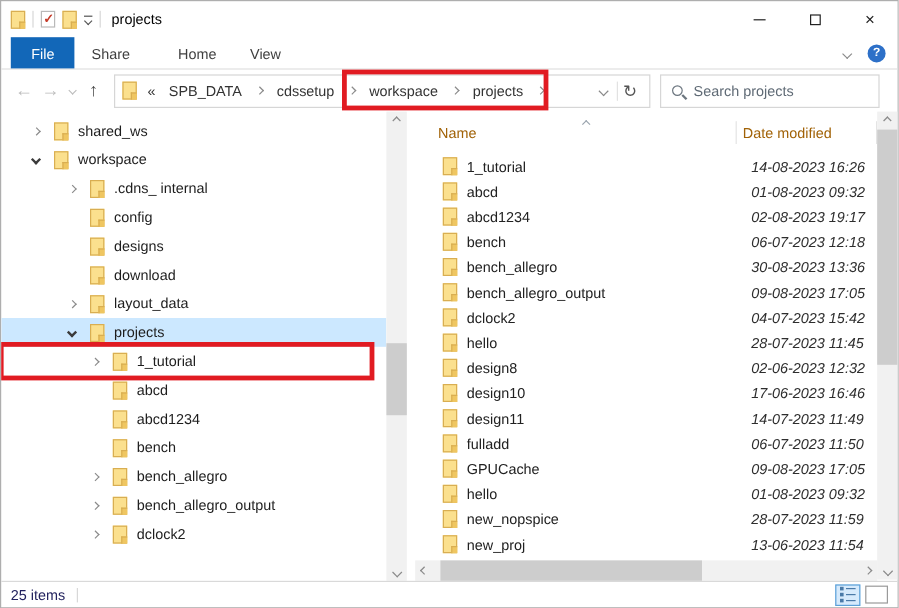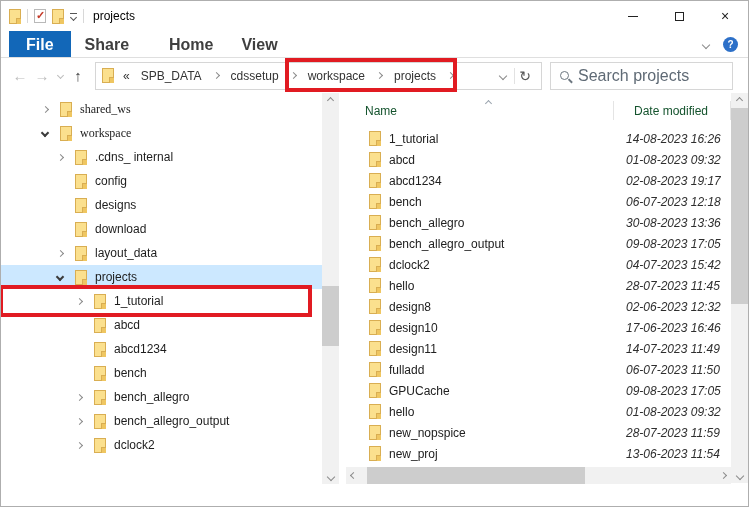--- a/index.html
+++ b/index.html
@@ -31,67 +31,67 @@
   .chev.down  { transform:rotate(45deg); border-color:#3b3b3b; border-width:0 2px 2px 0; width:6px; height:6px; }
   .chev.up    { transform:rotate(-135deg); }
   .chev.thin  { border-width:0 1px 1px 0; }
 
   .qat-drop { display:flex; flex-direction:column; align-items:center; gap:1px; }
   .qat-drop .bar { width:7px; height:1px; background:#555; }
   .qat-drop .chev { border-color:#555; }
 
   
   .ribbon { height:27px; display:flex; align-items:stretch; border-bottom:1px solid #dfdfdf; position:relative; }
-  .tab { font-size:16px; color:#3f3f3f; padding:6px 14px 5px; display:flex; align-items:center;font-weight:bold; }
+  .tab { font-size:12px; color:#3f3f3f; padding:6px 14px 5px; display:flex; align-items:center; }
   .tab.file { background:#1267b8; color:#fff; margin-left:8px; padding:6px 17px 5px; }
   .tab.home { margin-left:12px; }
   .ribbon-right { position:absolute; right:10px; top:0; height:27px; display:flex; align-items:center; gap:14px; }
   .help-circle { width:15px; height:15px; border-radius:50%; background:#2d70c8; color:#fff; font-size:10px; font-weight:bold; display:flex; align-items:center; justify-content:center; }
 
   
   .addrrow { height:35px; display:flex; align-items:center; padding:0 8px; }
   .navic { font-size:15px; width:22px; text-align:center; }
   .navic.disabled { color:#bcbcbc; }
   .navic.enabled { color:#444; font-weight:bold; }
   .nav-dd { width:14px; display:flex; justify-content:center; }
   .addrbox { margin-left:6px; width:447px; height:28px; border:1px solid #d6d6d6; display:flex; align-items:center; padding:0 6px; gap:7px; font-size:12px; color:#333; }
   .crumb { padding:0 2px; white-space:nowrap; }
   .crumb-sep { margin:0 3px; }
   .addr-right { margin-left:auto; display:flex; align-items:center; gap:8px; }
   .refresh { font-size:14px; color:#555; padding:0 4px; border-left:1px solid #e2e2e2; }
   .searchbox { margin-left:8px; width:183px; height:28px; border:1px solid #d6d6d6; display:flex; align-items:center; padding:0 9px; gap:9px; }
-  .searchbox input { border:none; outline:none; width:130px; font-size:16px; color:#4c1d95; font-family:"Liberation Sans",sans-serif; }
+  .searchbox input { border:none; outline:none; width:130px; font-size:12px; color:#4c1d95; font-family:"Liberation Sans",sans-serif; }
   .searchbox input::placeholder { color:#5f6a75; opacity:1; }
   .mag { position:relative; width:9px; height:9px; border:1.5px solid #6d7780; border-radius:50%; display:inline-block; }
   .mag::after { content:""; position:absolute; width:5px; height:1.5px; background:#6d7780; transform:rotate(45deg); right:-5px; bottom:-2px; }
 
   
   .content { position:absolute; top:92px; left:0; right:0; bottom:22px; }
 
   
   .tree { position:absolute; left:0; top:0; width:321px; bottom:0; padding-top:4px; overflow:hidden; }
   .titem { height:24px; display:flex; align-items:center; font-size:12px; color:#1d1d1d; gap:8px; }
   .titem .chevslot { width:14px; display:flex; justify-content:center; flex:0 0 auto; }
-  .titem.lvl1 { padding-left:37px;font-family:Liberation Serif, serif; }
+  .titem.lvl1 { padding-left:22px; }
   .titem.lvl2 { padding-left:52px; }
   .titem.lvl3 { padding-left:71px; }
   .titem.selected { background:#cce8ff; }
 
   .scroll-v { position:absolute; width:17px; background:#f1f1f1; display:flex; flex-direction:column; align-items:center; }
   .scroll-v .arrow { height:15px; display:flex; align-items:center; justify-content:center; width:100%; flex:0 0 auto; }
   .scroll-v .track { flex:1; width:100%; position:relative; }
   .scroll-thumb { position:absolute; left:0; width:100%; background:#cdcdcd; }
   .tree-scroll { left:321px; top:0; bottom:0; }
   .list-scroll { right:0; top:0; height:390px; }
 
   
   .listpane { position:absolute; left:345px; right:17px; top:0; bottom:17px; overflow:hidden; }
-  .listhead { height:35px; position:relative; display:flex; align-items:center; font-size:12px; color:#14532d; }
+  .listhead { height:35px; position:relative; display:flex; align-items:center; font-size:12px; color:#a16207; }
   .col-name { padding-left:19px; width:267px; }
-  .col-date { padding-left:21px; }
+  .col-date { padding-left:6px; }
   .head-sep { position:absolute; top:8px; width:1px; height:19px; background:#e4e4e4; }
   .sort-ind { position:absolute; left:140px; top:2px; }
   .lrow { height:21px; display:flex; align-items:center; font-size:12px; color:#212121; position:relative; }
   .lrow .folder { margin-left:23px; margin-right:8px; width:12px; height:15px; }
   .lrow .date { position:absolute; left:280px; color:#2e2e2e;font-style:italic; }
 
   
   .scroll-h { position:absolute; left:345px; right:17px; bottom:0; height:17px; background:#f1f1f1; display:flex; align-items:center; }
   .scroll-h .arrow { width:15px; display:flex; align-items:center; justify-content:center; }
   .scroll-h .track { flex:1; height:100%; position:relative; }
@@ -413,14 +413,35 @@
         </span>
       <span class="track">
           <span class="scroll-thumb"></span>
         </span>
       <span class="arrow">
           <span class="chev right thin"></span>
         </span>
     </div>
   </div>
 
+  <div class="statusbar">
+    <span class="count">25 items</span>
+    <span class="vsep"></span>
+    <div class="view-toggles">
+      <span class="vt-details">
+        <span class="r">
+            <span class="sq"></span>
+            <span class="ln"></span>
+          </span>
+        <span class="r">
+            <span class="sq"></span>
+            <span class="ln"></span>
+          </span>
+        <span class="r">
+            <span class="sq"></span>
+            <span class="ln"></span>
+          </span>
+      </span>
+      <span class="vt-thumb"><span class="pic"></span></span>
+    </div>
+  </div>
 
 </div>
 
 </body></html>

